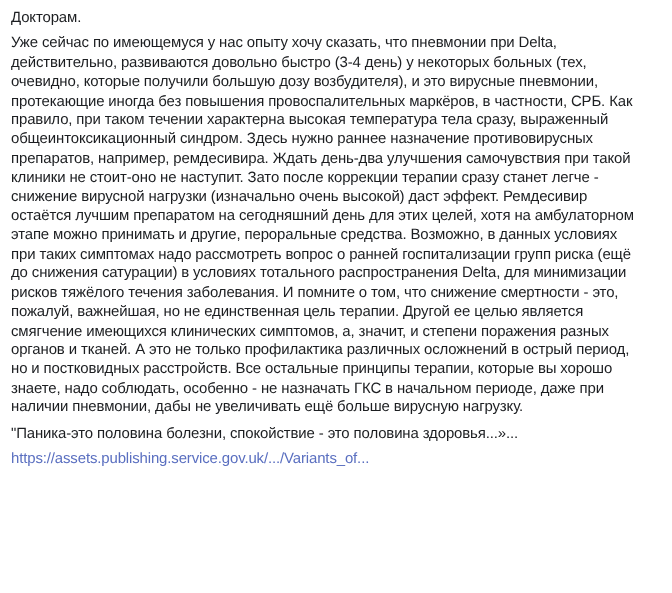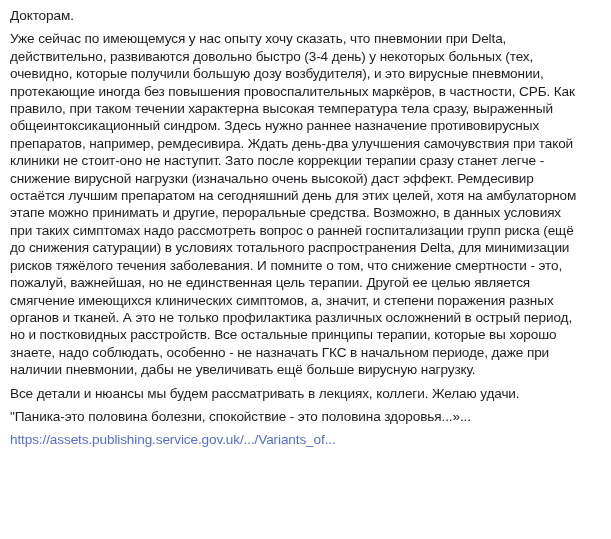--- a/index.html
+++ b/index.html
@@ -45,21 +45,20 @@
   }
 </style>
 </head>
 <body>
 
 <div class="post">
   <p>Докторам.</p>
 
   <p>Уже сейчас по имеющемуся у нас опыту хочу сказать, что пневмонии при Delta, действительно, развиваются довольно быстро (3-4 день) у некоторых больных (тех, очевидно, которые получили большую дозу возбудителя), и это вирусные пневмонии, протекающие иногда без повышения провоспалительных маркёров, в частности, СРБ. Как правило, при таком течении характерна высокая температура тела сразу, выраженный общеинтоксикационный синдром. Здесь нужно раннее назначение противовирусных препаратов, например, ремдесивира. Ждать день-два улучшения самочувствия при такой клиники не стоит-оно не наступит. Зато после коррекции терапии сразу станет легче - снижение вирусной нагрузки (изначально очень высокой) даст эффект. Ремдесивир остаётся лучшим препаратом на сегодняшний день для этих целей, хотя на амбулаторном этапе можно принимать и другие, пероральные средства. Возможно, в данных условиях при таких симптомах надо рассмотреть вопрос о ранней госпитализации групп риска (ещё до снижения сатурации) в условиях тотального распространения Delta, для минимизации рисков тяжёлого течения заболевания. И помните о том, что снижение смертности - это, пожалуй, важнейшая, но не единственная цель терапии. Другой ее целью является смягчение имеющихся клинических симптомов, а, значит, и степени поражения разных органов и тканей. А это не только профилактика различных осложнений в острый период, но и постковидных расстройств. Все остальные принципы терапии, которые вы хорошо знаете, надо соблюдать, особенно - не назначать ГКС в начальном периоде, даже при наличии пневмонии, дабы не увеличивать ещё больше вирусную нагрузку.</p>
 
-  <p>Все детали и нюансы мы будем рассматривать в лекциях, коллеги. Желаю удачи.</p>
 
 
 
   <p>"Паника-это половина болезни, спокойствие - это половина здоровья...»...</p>
 
 
   <p><a class="post-link" href="#">https://assets.publishing.service.gov.uk/.../Variants_of...</a></p>
 </div>
 
 </body></html>

